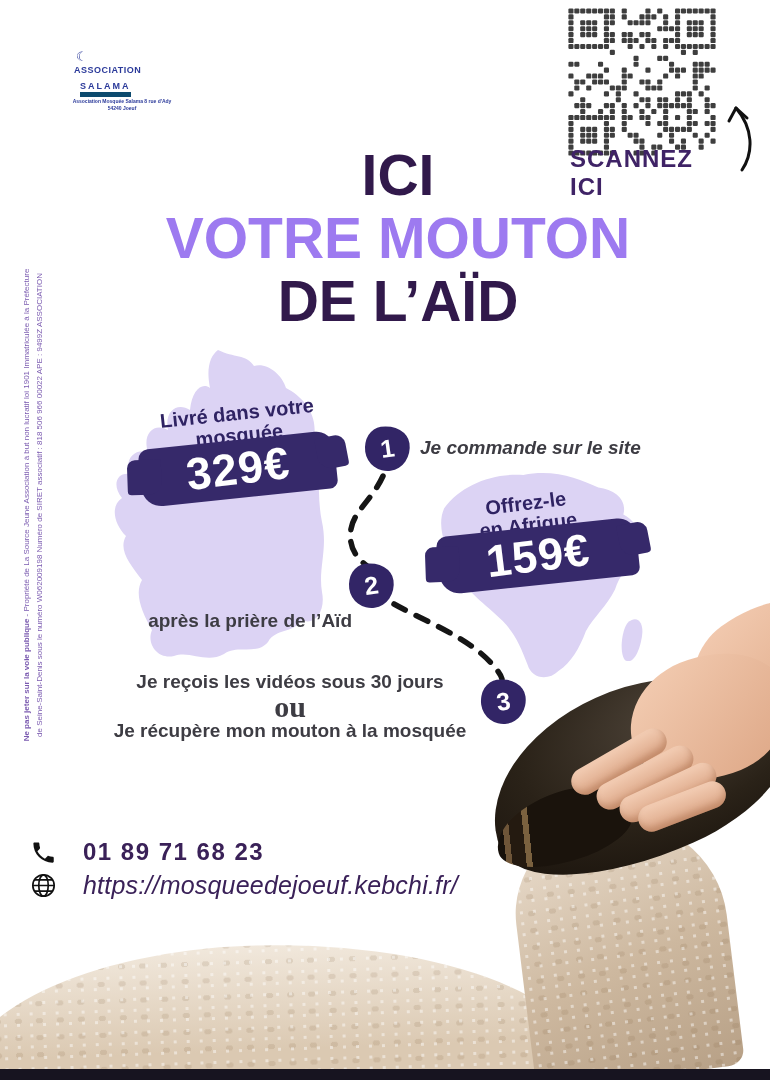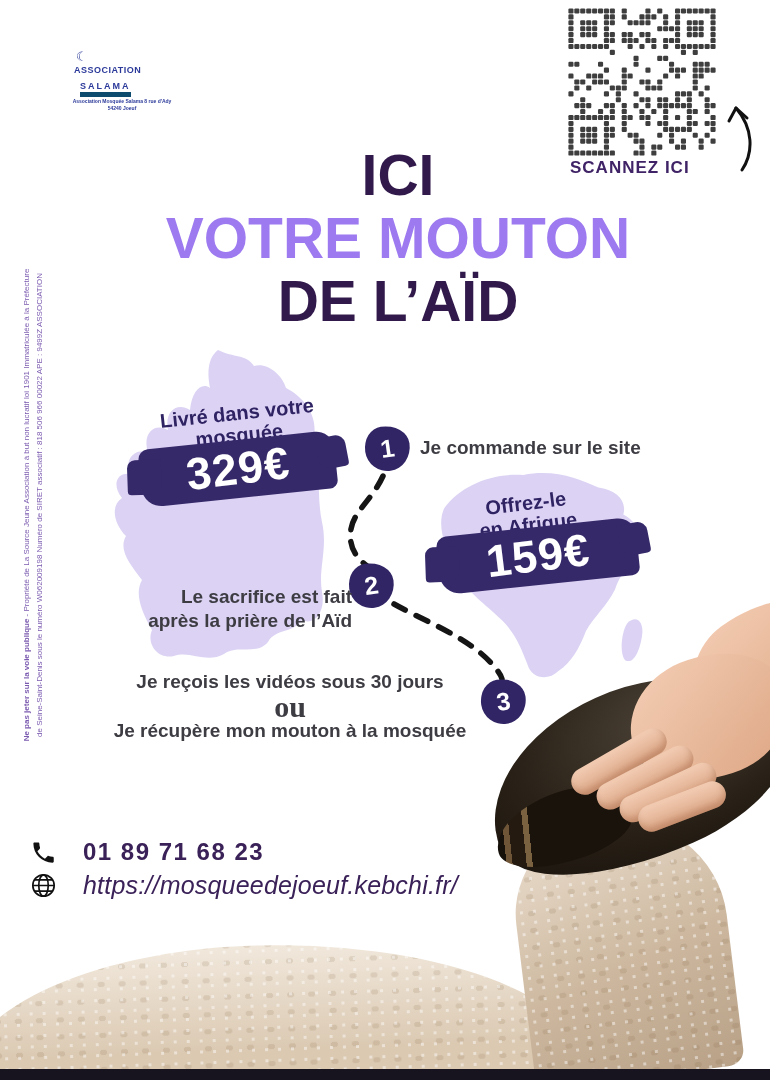--- a/index.html
+++ b/index.html
@@ -8,21 +8,21 @@
 
   
   .logo{position:absolute;left:62px;top:50px;width:120px;color:#2b3a9a;line-height:1;}
   .logo .crescent{display:block;font-size:13px;margin-left:14px;margin-bottom:-3px;}
   .logo .l1{font-size:9px;font-weight:700;letter-spacing:.5px;margin-left:12px;}
   .logo .l2{font-size:9px;font-weight:700;letter-spacing:2px;margin-left:18px;border-bottom:5px solid #0c4a6e;display:inline-block;padding-bottom:1px;}
   .logo .addr{font-size:5px;font-weight:700;text-align:center;margin-top:2px;}
 
   
   .qr-box{position:absolute;left:568px;top:8px;width:148px;height:148px;background:#fff;}
-  .scan-label{position:absolute;left:570px;top:158px;width:160px;font-size:17px;font-weight:600;
+  .scan-label{position:absolute;left:570px;top:145px;width:160px;font-size:24px;font-weight:600;
     letter-spacing:1px;color:#3f2366;}
   .scan-arrow{position:absolute;left:712px;top:102px;width:40px;height:72px;}
 
   
   .title{position:absolute;left:0;top:144px;width:770px;text-align:center;font-weight:800;line-height:63px;letter-spacing:0px;padding-left:13px;}
   .title .t-dark{color:#31194b;font-size:57px;}
   .title .t-light{color:#9d7af0;font-size:57px;}
 
   
   .map-france{position:absolute;left:106px;top:344px;width:240px;height:350px;}
@@ -41,21 +41,21 @@
   .price{color:#ffffff;font-size:45px;font-weight:800;letter-spacing:1px;transform:rotate(-1deg);position:relative;z-index:2;}
 
   
   .badge{position:absolute;width:45px;height:45px;background:#322566;color:#fff;
     display:flex;align-items:center;justify-content:center;font-size:25px;font-weight:700;
     border-radius:42% 58% 50% 50% / 50% 45% 55% 50%;transform:rotate(-8deg);z-index:3;}
   .badge-1{left:365px;top:426px;}
   .badge-2{left:349px;top:563px;}
   .badge-3{left:481px;top:679px;}
   .step-text{position:absolute;color:#3d3c43;font-weight:700;font-size:19px;line-height:24px;z-index:3;}
-  .step1-label{left:420px;top:436px;width:260px;}
+  .step1-label{left:420px;top:436px;width:260px;font-style:italic;}
   .step2-label{left:120px;top:585px;width:232px;text-align:right;}
   .step3-block{left:110px;top:670px;width:360px;text-align:center;}
   .step3-block .or{font-size:30px;font-weight:800;margin:1px 0 0 0;font-family:Liberation Serif, serif;}
   .dash-path{position:absolute;left:0;top:0;z-index:2;}
 
   
   .contact{position:absolute;left:30px;top:838px;z-index:6;color:#3a2158;}
   .c-row{display:flex;align-items:center;gap:26px;margin-bottom:5px;}
   .c-icon{width:27px;height:27px;flex:0 0 auto;}
   .phone-text{font-size:24px;font-weight:700;letter-spacing:1.5px;}
@@ -442,21 +442,21 @@
   <svg class="dash-path" width="770" height="1080">
     <path d="M383,476 C372,500 354,511 351,529 C348,548 357,558 367,566" fill="none" stroke="#151515" stroke-width="5.5" stroke-linecap="round" stroke-dasharray="13 12"></path>
     <path d="M394,604 C426,622 468,637 492,664 C498,671 501,675 502,679" fill="none" stroke="#151515" stroke-width="5.5" stroke-linecap="round" stroke-dasharray="13 12"></path>
   </svg>
 
   <div class="badge badge-1">1</div>
   <div class="step-text step1-label">Je commande sur le site</div>
 
   <div class="badge badge-2">2</div>
   <div class="step-text step2-label">
-    <span>Le sacrifice est fait</span><br>
+    <br>
     <span>après la prière de l’Aïd</span>
   </div>
 
   <div class="badge badge-3">3</div>
   <div class="step-text step3-block">
     <div>Je reçois les vidéos sous 30 jours</div>
     <div class="or">ou</div>
     <div>Je récupère mon mouton à la mosquée</div>
   </div>
 

